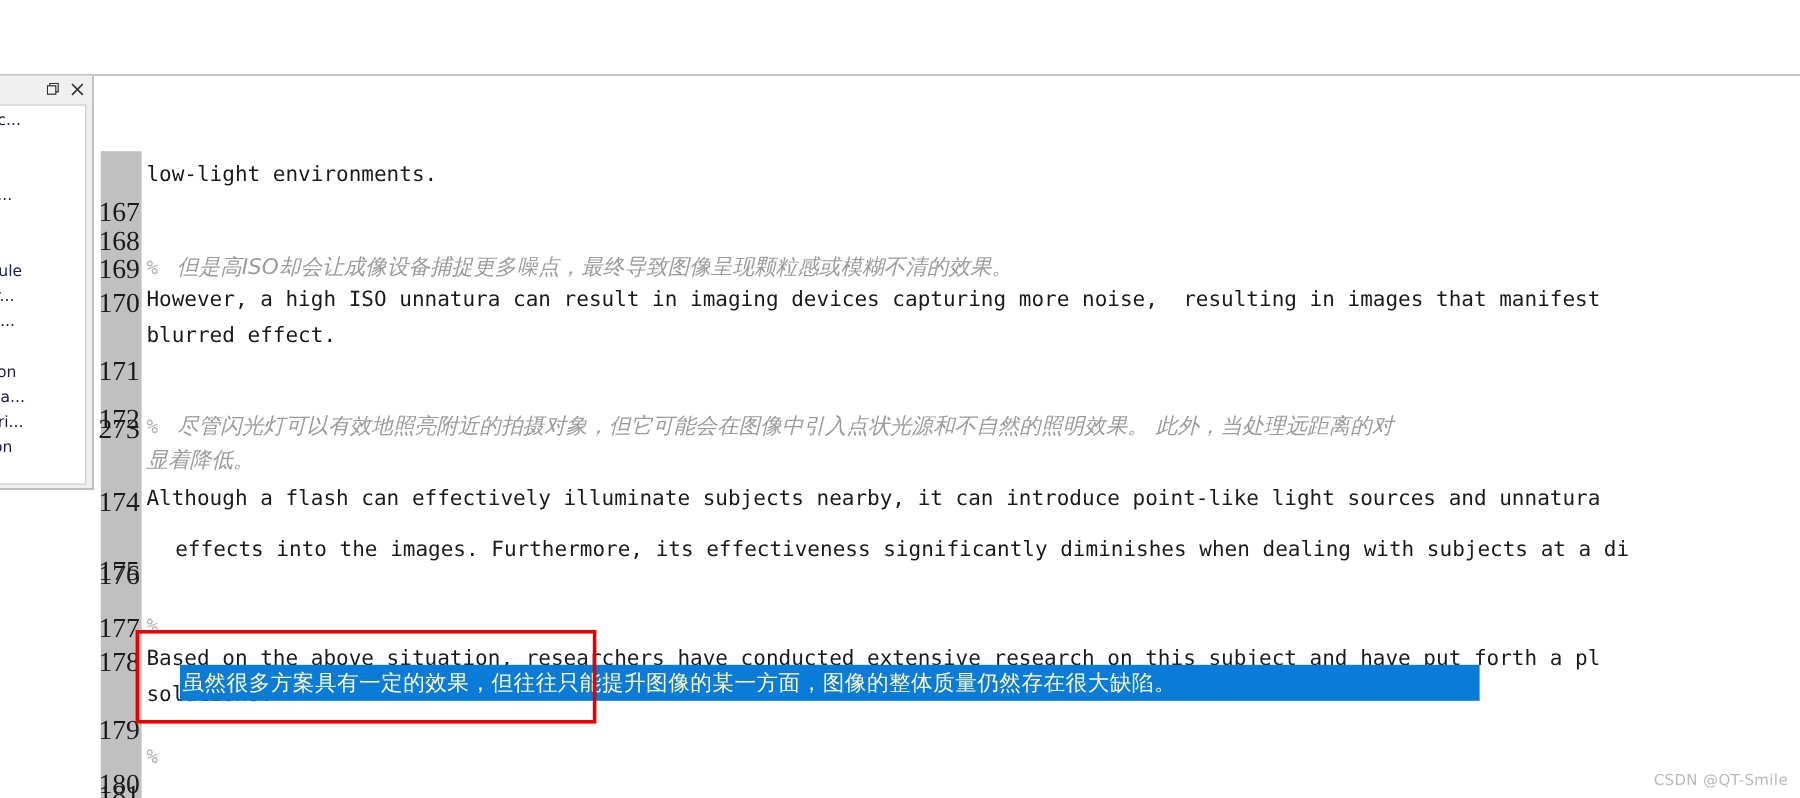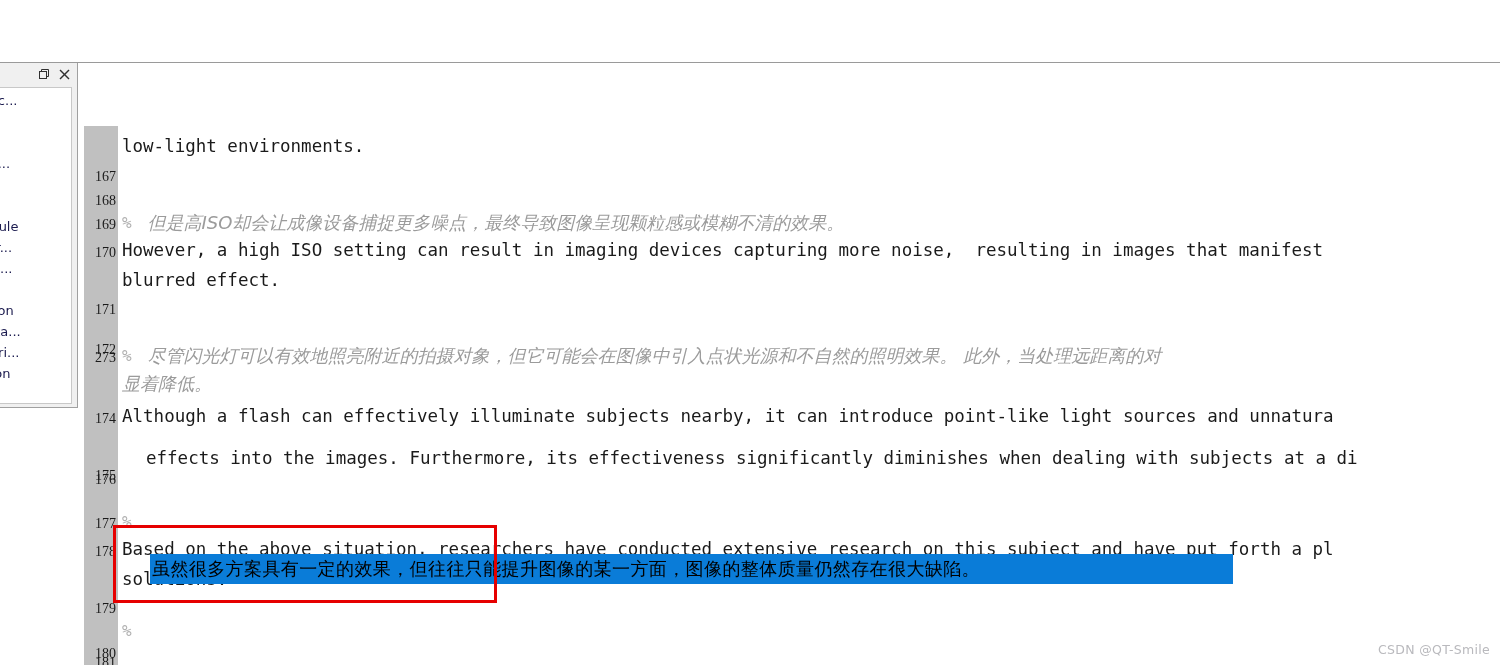--- a/index.html
+++ b/index.html
@@ -101,21 +101,21 @@
     height: 602px;
     background: #c0c0c0;
     z-index: 2;
   }
   .gutter-num {
     position: absolute;
     right: 2px;
     width: 34px;
     text-align: right;
     font-family: "Liberation Serif", serif;
-    font-size: 14px;
+    font-size: 23px;
     color: #1a1a1a;
     line-height: 19px;
     cursor: default;
   }
 
   
   #code {
     position: absolute;
     left: 118px; top: 63px;
     right: 0; bottom: 0;
@@ -157,21 +157,21 @@
     left: 150px;
     top: 554px;
     width: 1083px;
     height: 30px;
     background: #0a7cd8;
     z-index: 3;
     display: flex;
     align-items: center;
   }
   #selection-highlight .sel-text {
-    color: #000000;
+    color: #fef9c3;
     font-family: Liberation Serif, serif;
     font-size: 18px;
     white-space: pre;
     padding-left: 2px;
     letter-spacing: 0.4px;
   }
 
   
   #annotation-box {
     position: absolute;
@@ -220,21 +220,21 @@
       <div class="gutter-num" style="top: 416px;">178</div>
       <div class="gutter-num" style="top: 473px;">179</div>
       <div class="gutter-num" style="top: 518px;">180</div>
       <div class="gutter-num" style="top: 527px;">181</div>
     </div>
 
   <div id="code">
       <div class="code-line" style="top: 11px; left: 4px;">low-light environments.</div>
       <div class="pct" style="top: 87px; left: 4px;">%</div>
       <div class="code-line cmt cn" style="top: 87px; left: 18px;">  但是高ISO却会让成像设备捕捉更多噪点，最终导致图像呈现颗粒感或模糊不清的效果。</div>
-      <div class="code-line" style="top: 115px; left: 4px;">However, a high ISO setting can result in imaging devices capturing more noise,  resulting in images that manifest</div>
+      <div class="code-line" style="top: 115px; left: 4px;">However, a high ISO unnatura can result in imaging devices capturing more noise,  resulting in images that manifest</div>
       <div class="code-line" style="top: 145px; left: 4px;">blurred effect.</div>
       <div class="pct" style="top: 220px; left: 4px;">%</div>
       <div class="code-line cmt cn" style="top: 220px; left: 18px;">  尽管闪光灯可以有效地照亮附近的拍摄对象，但它可能会在图像中引入点状光源和不自然的照明效果。 此外，当处理远距离的对</div>
       <div class="code-line cmt cn" style="top: 248px; left: 4px;">显着降低。</div>
       <div class="code-line" style="top: 281px; left: 4px;">Although a flash can effectively illuminate subjects nearby, it can introduce point-like light sources and unnatura</div>
       <div class="code-line" style="top: 323px; left: 4px; margin-left: 24px;">effects into the images. Furthermore, its effectiveness significantly diminishes when dealing with subjects at a di</div>
       <div class="pct" style="top: 386px; left: 4px;">%</div>
       <div class="code-line" style="top: 414px; left: 4px;">Based on the above situation, researchers have conducted extensive research on this subject and have put forth a pl</div>
       <div class="code-line" style="top: 444px; left: 4px;">solutions.</div>
       <div class="pct" style="top: 495px; left: 4px;">%</div>

